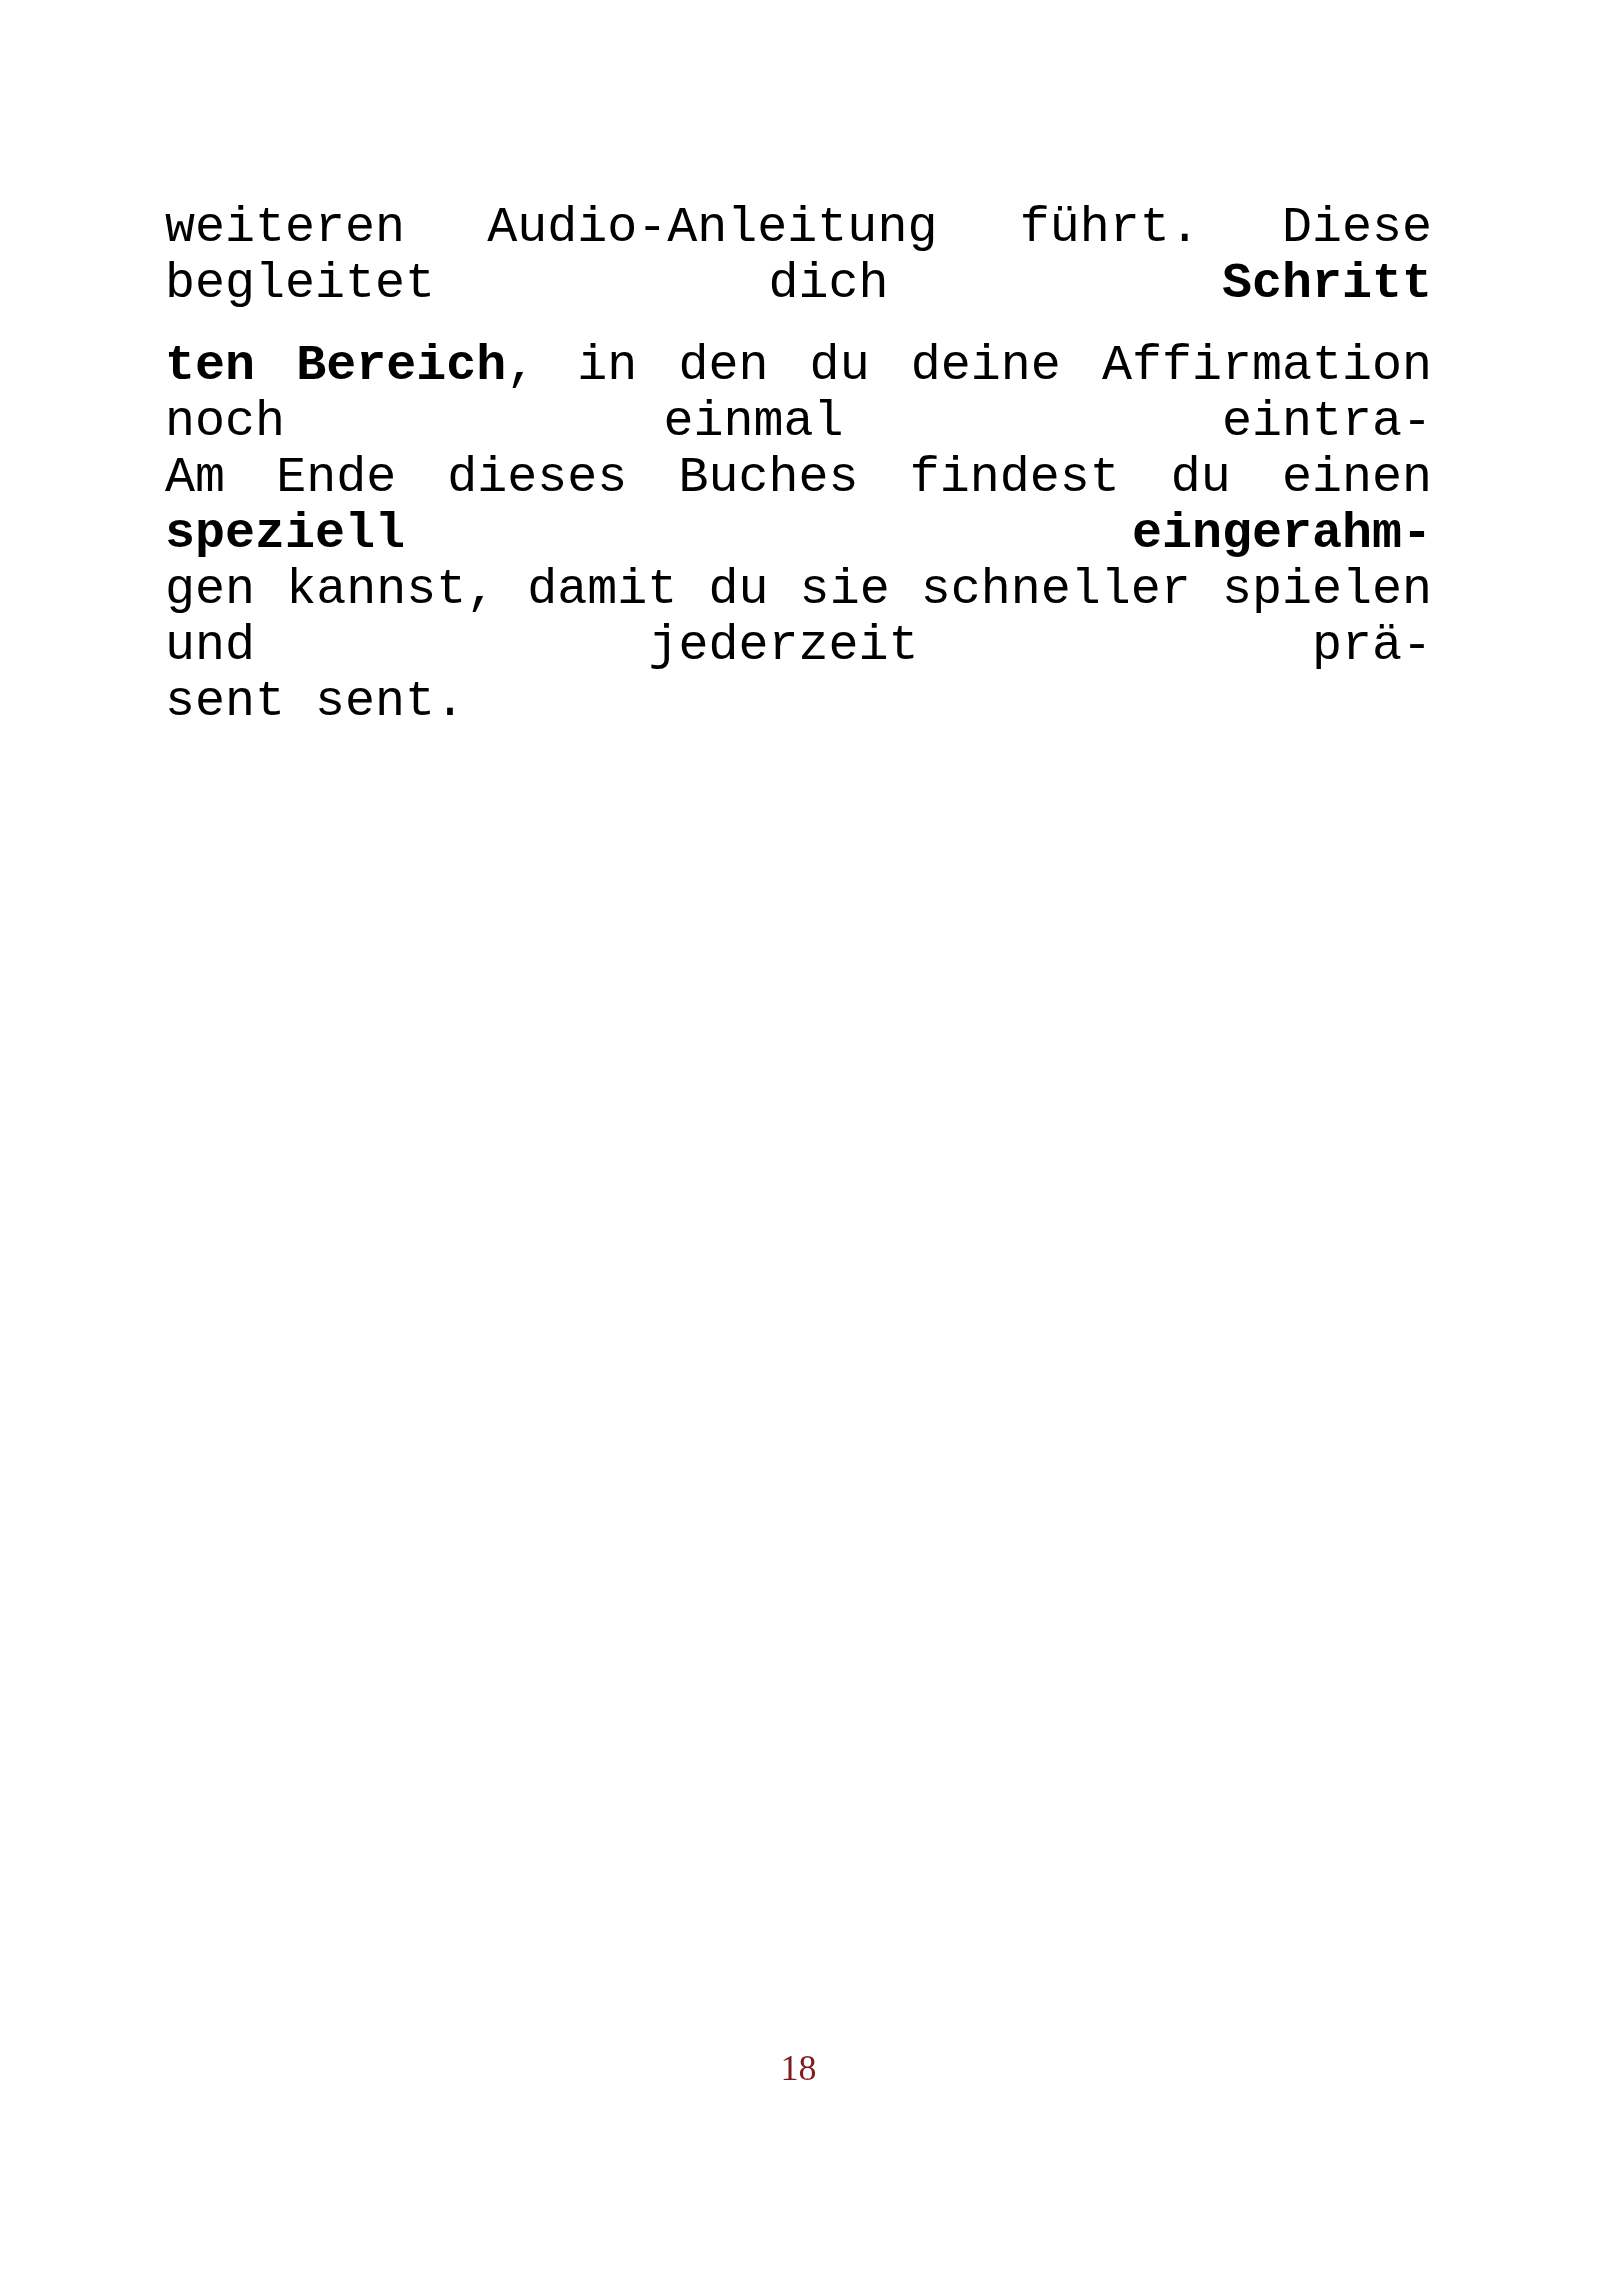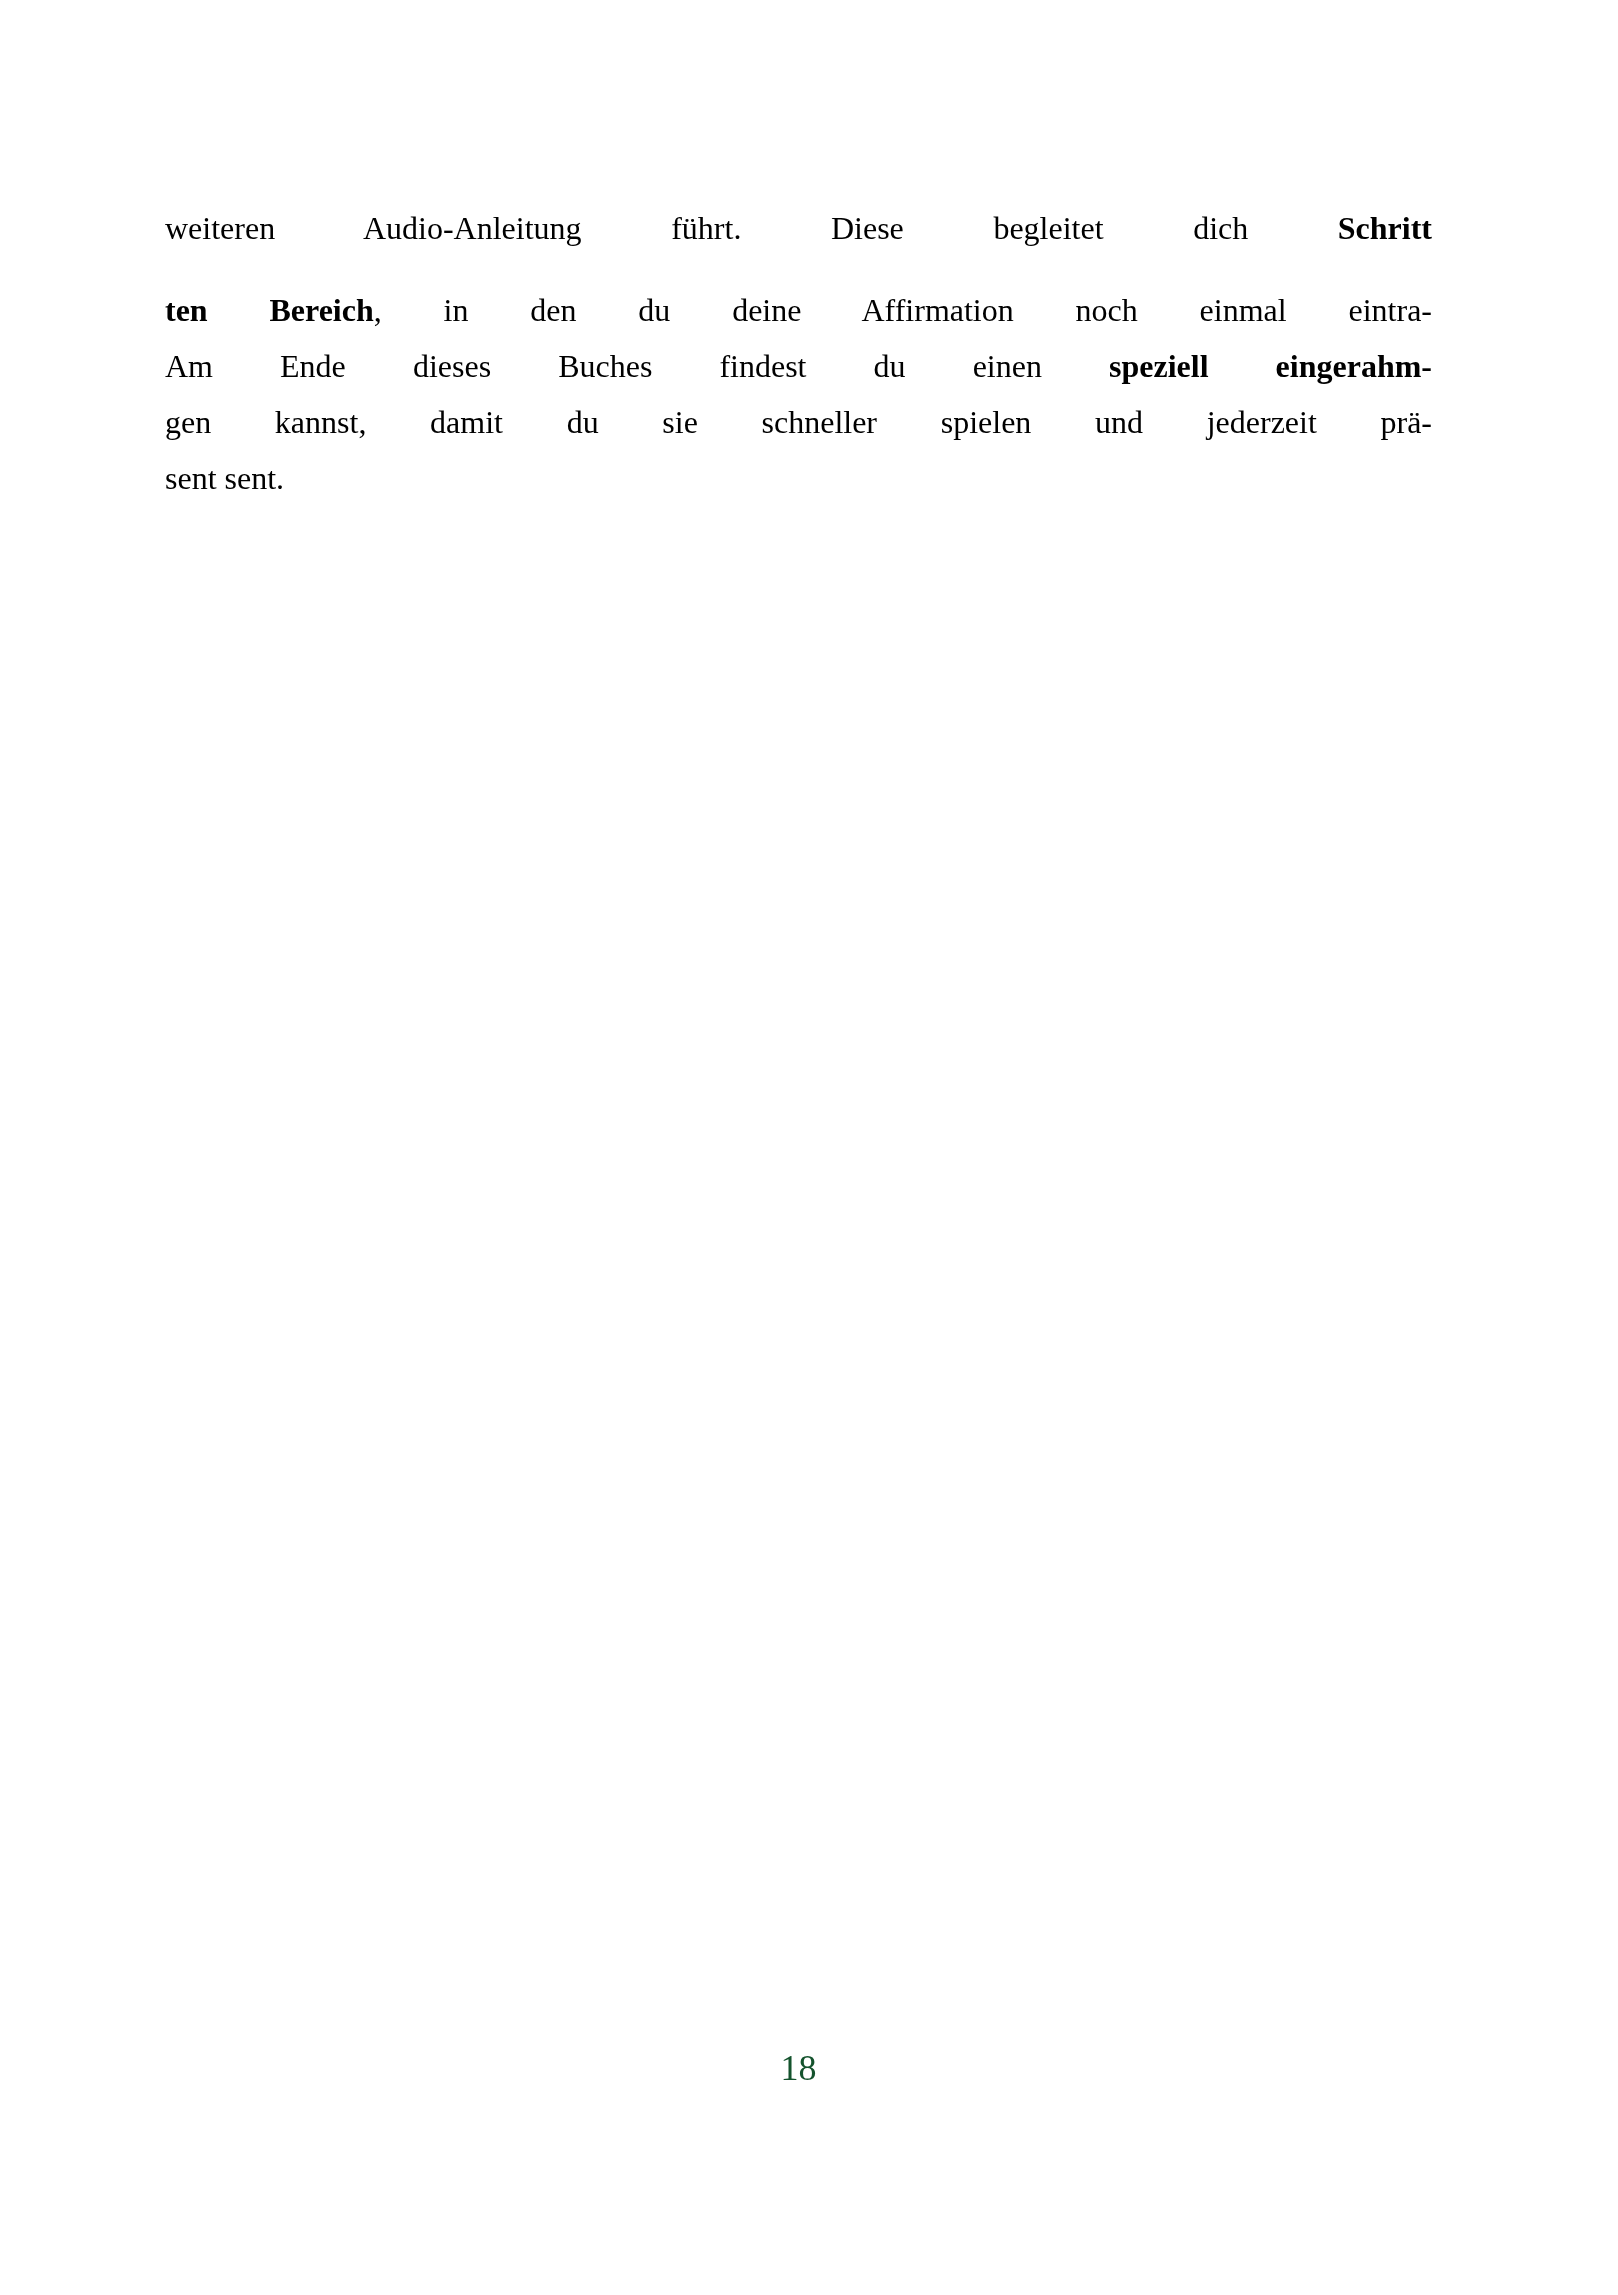--- a/index.html
+++ b/index.html
@@ -20,40 +20,41 @@
     position: absolute;
     left: 165px;
     top: 200px;
     width: 1267px;
   }
   .para {
     margin: 0 0 26px 0;
     padding: 0;
   }
   .line {
-    font-size: 32px;
+    font-size: 50px;
     line-height: 56px;
     text-align: justify;
     text-align-last: justify;
     letter-spacing: 0;
+    font-family: Liberation Mono, monospace;
   }
   .line.last {
     text-align-last: left;
   }
   .seg { font-weight: normal; }
   .seg.bold { font-weight: bold; }
   .page-number {
     position: absolute;
     left: 165px;
     top: 2050px;
     width: 1267px;
     font-size: 36px;
     line-height: 36px;
     text-align: center;
-    color: #14532d;
+    color: #7f1d1d;
   }
 </style>
 </head>
 <body>
 
 <div class="page">
   <main class="text-block">
       <div class="para">
         <div class="line"><span class="seg">weiteren Audio-Anleitung führt. Diese begleitet dich </span><span class="seg bold">Schritt</span></div>
       </div>

